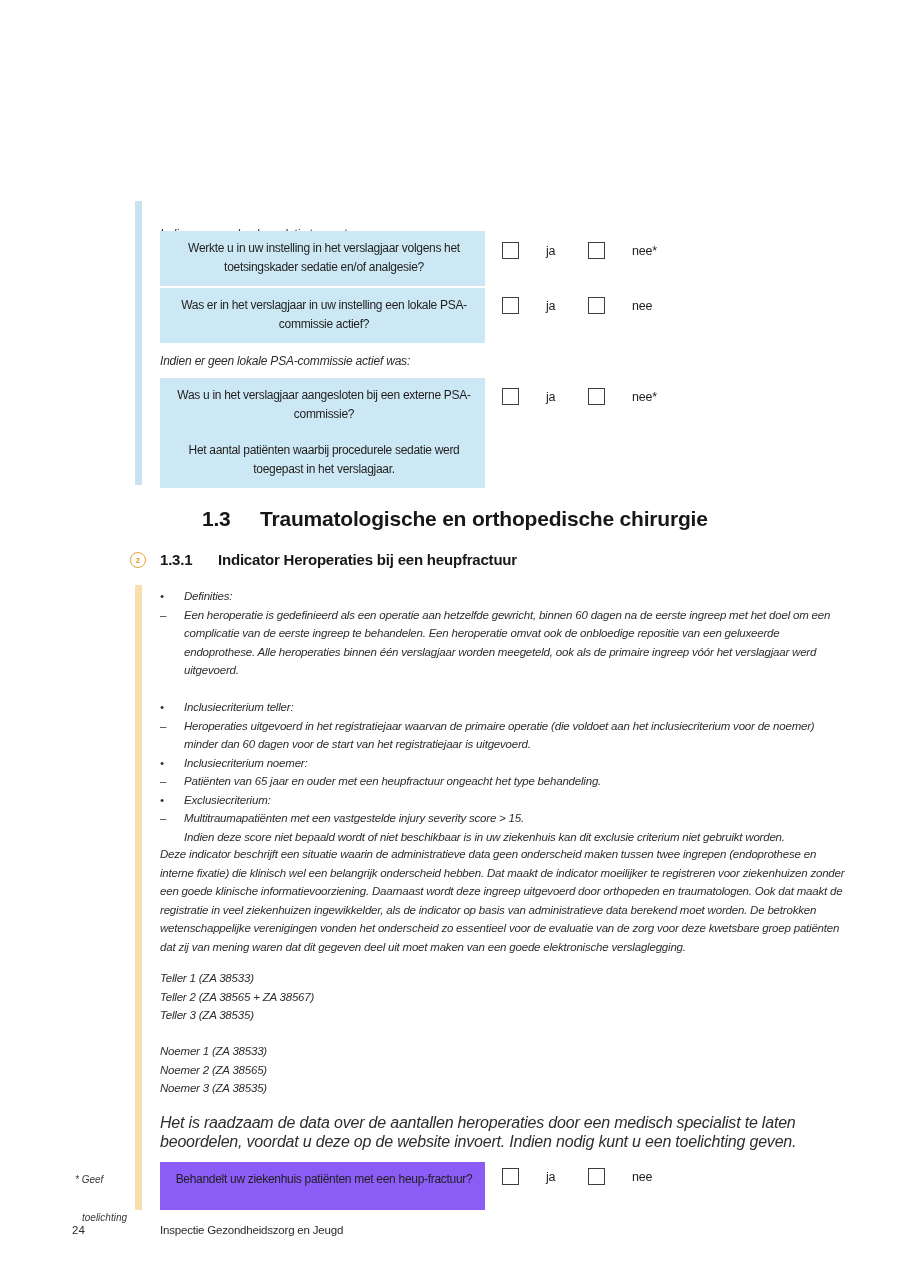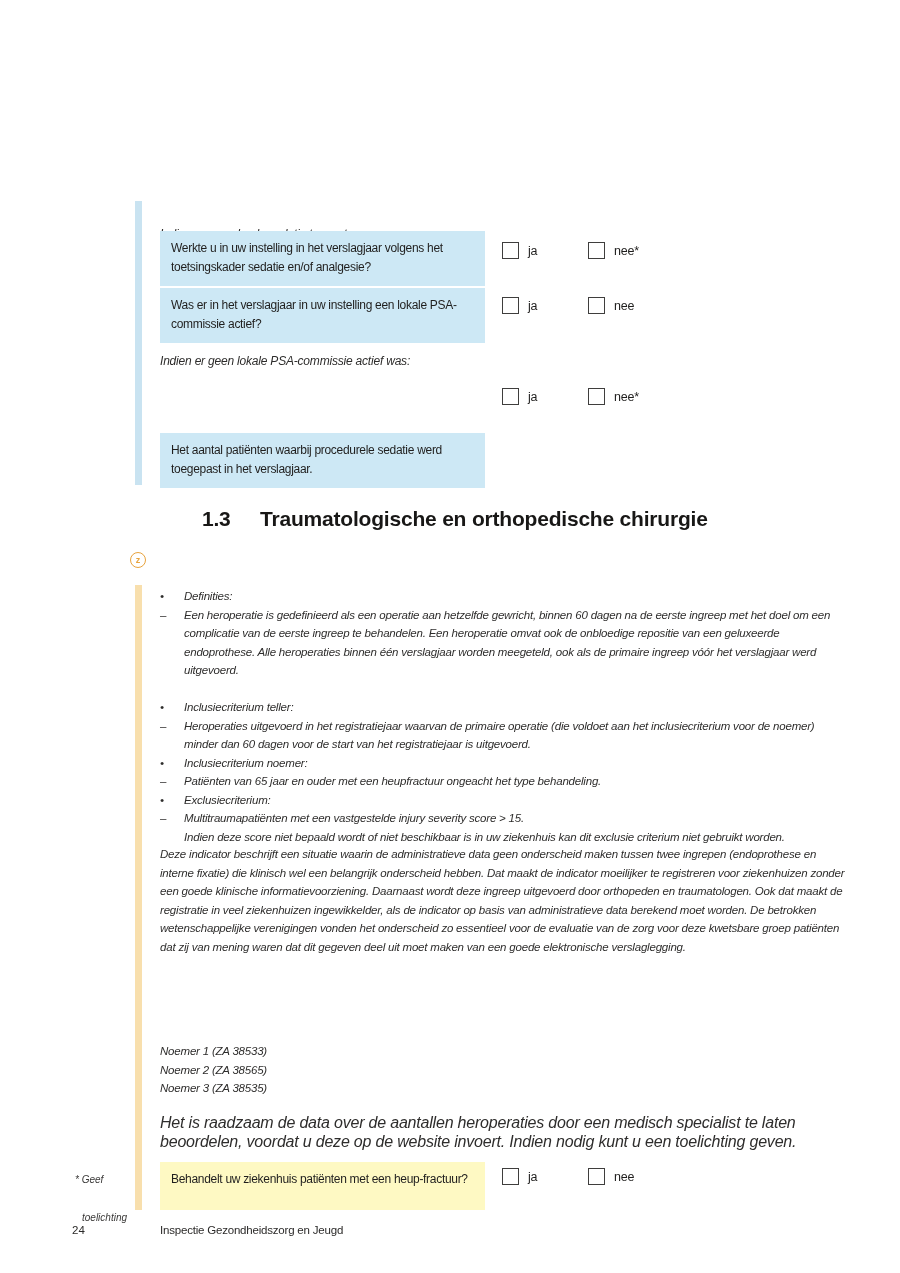--- a/index.html
+++ b/index.html
@@ -24,34 +24,35 @@
   }
   .intro1{top:206px;margin-top:20px;}
   .intro2{top:353px;}
 
   
   .qbox{
     position:absolute;left:160px;width:325px;box-sizing:border-box;
     padding:8px 8px 9px 11px;
     font-size:12px;line-height:19px;letter-spacing:-0.3px;color:#1f1e1d;
     background:#cde8f5;
+    text-align:center;
   }
   .qbox1{top:231px;min-height:52px;}
   .qbox2{top:288px;min-height:52px;}
   .qbox3{top:378px;min-height:52px;}
   .qbox4{top:433px;min-height:52px;}
-  .qbox5{top:1162px;min-height:48px;background:#fef9c3;}
+  .qbox5{top:1162px;min-height:48px;background:#8b5cf6;}
 
   
   .checkline{position:absolute;left:502px;display:flex;align-items:center;}
   .cl1{top:242px;}
   .cl2{top:297px;}
   .cl3{top:388px;}
   .cl4{top:1168px;}
-  .chk-group{display:flex;align-items:center;gap:9px;}
+  .chk-group{display:flex;align-items:center;gap:27px;}
   .chk-ja{width:86px;}
   .chk-box{width:15px;height:15px;border:1.3px solid #3f3e3d;background:#fff;flex:none;}
   .chk-label{font-size:12.5px;color:#1f1e1d;letter-spacing:-0.2px;}
 
   
   .heading{position:absolute;left:160px;display:flex;color:#181716;}
   .h-main{top:507px;font-size:21px;font-weight:bold;letter-spacing:-0.2px;margin-left:42px;}
   .h-sub{top:551px;font-size:15px;font-weight:bold;letter-spacing:-0.2px;}
   .h-num{width:58px;flex:none;}
   .badge{
@@ -120,20 +121,23 @@
       <span class="chk-label">ja</span>
     </span>
     <span class="chk-group">
       <span class="chk-box"></span>
       <span class="chk-label">nee</span>
     </span>
   </div>
 
   <div class="intro intro2">Indien er geen lokale PSA-commissie actief was:</div>
 
+  <div class="qbox qbox3">
+    <span>Was u in het verslagjaar aangesloten bij een externe PSA-commissie?</span>
+  </div>
   <div class="checkline cl3">
     <span class="chk-group chk-ja">
       <span class="chk-box"></span>
       <span class="chk-label">ja</span>
     </span>
     <span class="chk-group">
       <span class="chk-box"></span>
       <span class="chk-label">nee*</span>
     </span>
   </div>
@@ -141,20 +145,24 @@
   <div class="qbox qbox4">
     <span>Het aantal patiënten waarbij procedurele sedatie werd toegepast in het verslagjaar.</span>
   </div>
 
   <div class="heading h-main">
     <span class="h-num">1.3</span>
     <span>Traumatologische en orthopedische chirurgie</span>
   </div>
 
   <div class="badge">z</div>
+  <div class="heading h-sub">
+    <span class="h-num">1.3.1</span>
+    <span>Indicator Heroperaties bij een heupfractuur</span>
+  </div>
 
   <div class="defs">
     <div class="def-row">
       <span class="def-marker">•</span>
       <span class="def-text">Definities:</span>
     </div>
     <div class="def-row gap">
       <span class="def-marker">–</span>
       <span class="def-text">Een heroperatie is gedefinieerd als een operatie aan hetzelfde gewricht, binnen 60 dagen na de eerste ingreep met het doel om een complicatie van de eerste ingreep te behandelen. Een heroperatie omvat ook de onbloedige repositie van een geluxeerde endoprothese. Alle heroperaties binnen één verslagjaar worden meegeteld, ook als de primaire ingreep vóór het verslagjaar werd uitgevoerd.</span>
     </div>
@@ -183,20 +191,25 @@
       <span class="def-text">Multitraumapatiënten met een vastgestelde injury severity score &gt; 15.</span>
     </div>
     <div class="def-row">
       <span class="def-marker"></span>
       <span class="def-text">Indien deze score niet bepaald wordt of niet beschikbaar is in uw ziekenhuis kan dit exclusie criterium niet gebruikt worden.</span>
     </div>
   </div>
 
   <div class="para">Deze indicator beschrijft een situatie waarin de administratieve data geen onderscheid maken tussen twee ingrepen (endoprothese en interne fixatie) die klinisch wel een belangrijk onderscheid hebben. Dat maakt de indicator moeilijker te registreren voor ziekenhuizen zonder een goede klinische informatievoorziening. Daarnaast wordt deze ingreep uitgevoerd door orthopeden en traumatologen. Ook dat maakt de registratie in veel ziekenhuizen ingewikkelder, als de indicator op basis van administratieve data berekend moet worden. De betrokken wetenschappelijke verenigingen vonden het onderscheid zo essentieel voor de evaluatie van de zorg voor deze kwetsbare groep patiënten dat zij van mening waren dat dit gegeven deel uit moet maken van een goede elektronische verslaglegging.</div>
 
+  <div class="codes tellers">
+    <div>Teller 1 (ZA 38533)</div>
+    <div>Teller 2 (ZA 38565 + ZA 38567)</div>
+    <div>Teller 3 (ZA 38535)</div>
+  </div>
   <div class="codes noemers">
     <div>Noemer 1 (ZA 38533)</div>
     <div>Noemer 2 (ZA 38565)</div>
     <div>Noemer 3 (ZA 38535)</div>
   </div>
 
   <div class="advice">Het is raadzaam de data over de aantallen heroperaties door een medisch specialist te laten beoordelen, voordat u deze op de website invoert. Indien nodig kunt u een toelichting geven.</div>
 
   <div class="qbox qbox5">
     <span>Behandelt uw ziekenhuis patiënten met een heup-fractuur?</span>

